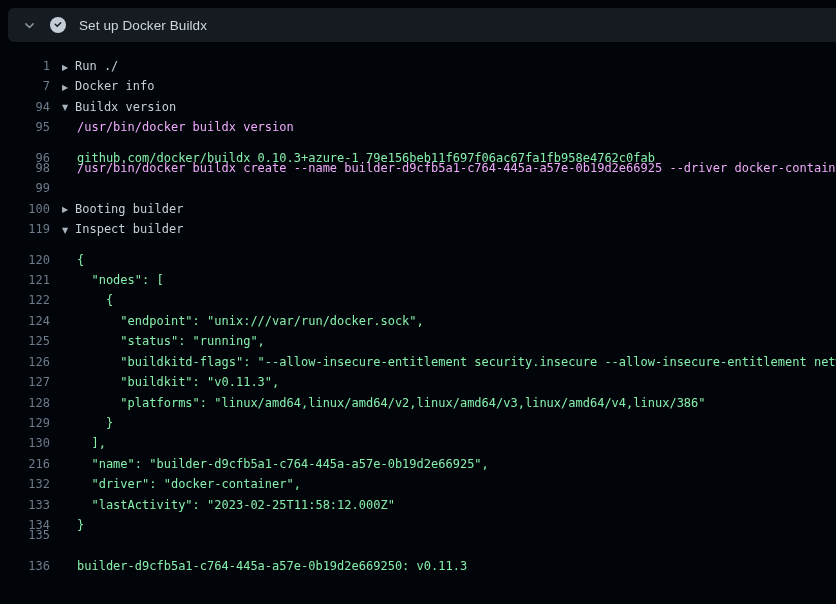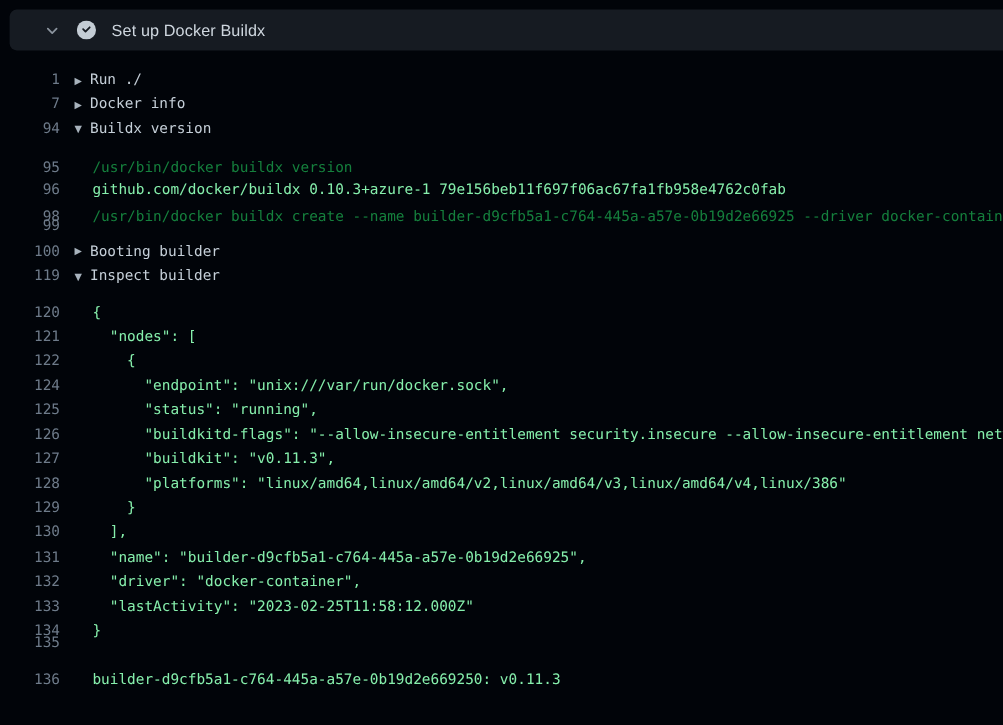--- a/index.html
+++ b/index.html
@@ -9,21 +9,21 @@
     overflow: hidden;
     font-family: "DejaVu Sans Mono", "Liberation Mono", monospace;
   }
   .step-header {
     display: flex;
     align-items: center;
     height: 34px;
     margin: 8px 0 0 8px;
     background: #161b22;
     border-radius: 6px 0 0 6px;
-    padding-left: 28px;
+    padding-left: 14px;
     cursor: pointer;
   }
   .chev {
     width: 14px; height: 14px;
     display: flex; align-items: center; justify-content: center;
     margin-right: 14px;
     flex-shrink: 0;
   }
   .status-ico { margin-right: 13px; flex-shrink: 0; display: flex; }
   .step-title {
@@ -59,21 +59,21 @@
   .lc.group-c { margin-left: 12px; cursor: pointer; }
   .arrow {
     display: inline-block;
     width: 13px;
     font-size: 8px;
     color: #a8b3bd;
     font-family: "DejaVu Sans", sans-serif;
     vertical-align: 0.5px;
   }
   .t-group  { color: #c5cfd8; }
-  .t-command{ color: #15803d; margin-top: 12px; }
+  .t-command{ color: #f0abfc; }
   .t-output { color: #86efac; margin-top: 10px; }
 </style>
 </head>
 <body>
 
 <div class="step-header">
   <span class="chev">
     <svg width="13" height="13" viewBox="0 0 16 16" fill="none">
       <path d="M3.5 6l4.5 4.5L12.5 6" stroke="#8b949e" stroke-width="1.8" stroke-linecap="round" stroke-linejoin="round"></path>
     </svg>
@@ -100,19 +100,19 @@
     <div class="log-row"><span class="ln">120</span><span class="lc t-output">{</span></div>
     <div class="log-row"><span class="ln">121</span><span class="lc t-output">  "nodes": [</span></div>
     <div class="log-row"><span class="ln">122</span><span class="lc t-output">    {</span></div>
     <div class="log-row"><span class="ln">124</span><span class="lc t-output">      "endpoint": "unix:///var/run/docker.sock",</span></div>
     <div class="log-row"><span class="ln">125</span><span class="lc t-output">      "status": "running",</span></div>
     <div class="log-row"><span class="ln">126</span><span class="lc t-output">      "buildkitd-flags": "--allow-insecure-entitlement security.insecure --allow-insecure-entitlement network.host",</span></div>
     <div class="log-row"><span class="ln">127</span><span class="lc t-output">      "buildkit": "v0.11.3",</span></div>
     <div class="log-row"><span class="ln">128</span><span class="lc t-output">      "platforms": "linux/amd64,linux/amd64/v2,linux/amd64/v3,linux/amd64/v4,linux/386"</span></div>
     <div class="log-row"><span class="ln">129</span><span class="lc t-output">    }</span></div>
     <div class="log-row"><span class="ln">130</span><span class="lc t-output">  ],</span></div>
-    <div class="log-row"><span class="ln">131</span><span class="lc t-output">  "name": "builder-d9cfb5a1-c764-445a-a57e-0b19d2e66925",</span></div>
+    <div class="log-row"><span class="ln">216</span><span class="lc t-output">  "name": "builder-d9cfb5a1-c764-445a-a57e-0b19d2e66925",</span></div>
     <div class="log-row"><span class="ln">132</span><span class="lc t-output">  "driver": "docker-container",</span></div>
     <div class="log-row"><span class="ln">133</span><span class="lc t-output">  "lastActivity": "2023-02-25T11:58:12.000Z"</span></div>
     <div class="log-row"><span class="ln">134</span><span class="lc t-output">}</span></div>
     <div class="log-row"><span class="ln">135</span></div>
     <div class="log-row"><span class="ln">136</span><span class="lc t-output">builder-d9cfb5a1-c764-445a-a57e-0b19d2e669250: v0.11.3</span></div>
   </div>
 
 </body></html>

